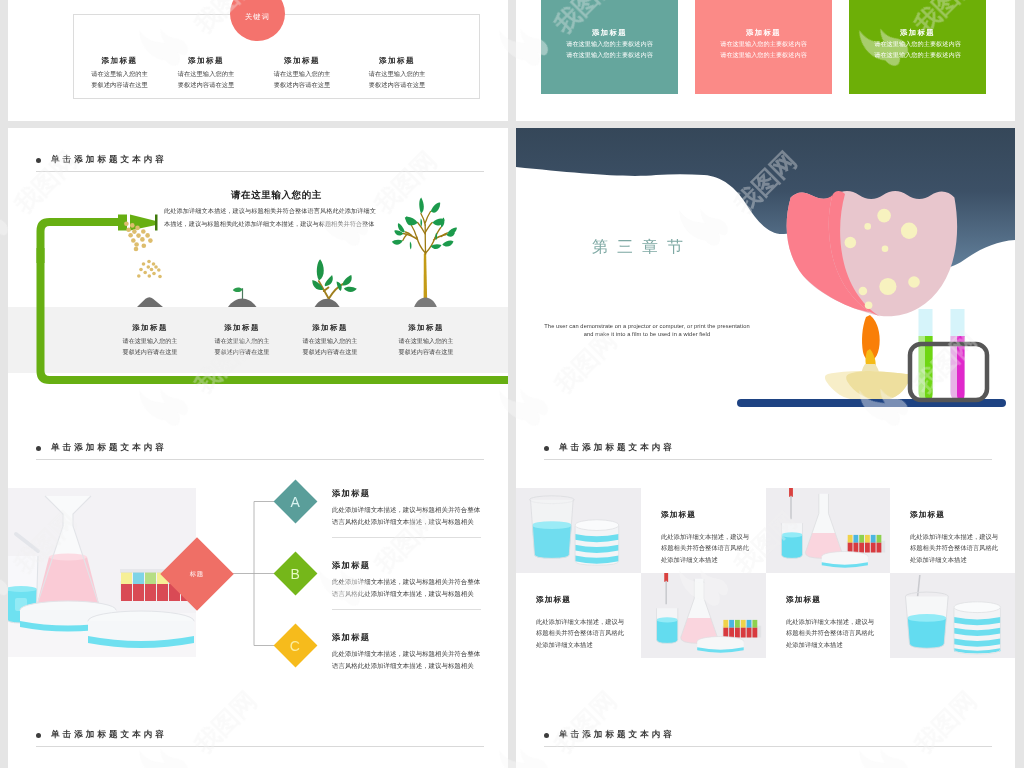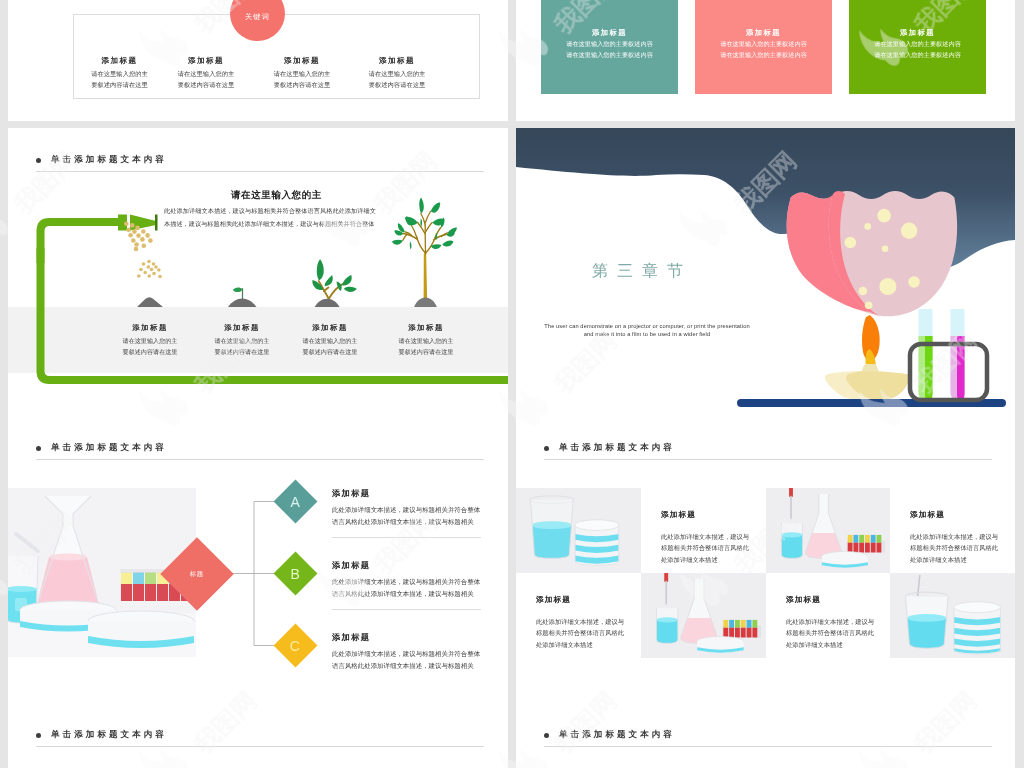--- a/index.html
+++ b/index.html
@@ -241,21 +241,21 @@
   <svg style="position:absolute;left:0;top:0;" width="499" height="288" viewBox="0 0 499 288">
     <defs>
       <linearGradient id="skyg" x1="0" y1="0" x2="0" y2="1">
         <stop offset="0" stop-color="#354759"></stop>
         <stop offset="0.45" stop-color="#3c5066"></stop>
         <stop offset="1" stop-color="#62809b"></stop>
       </linearGradient>
     </defs>
     <path d="M0 0 L499 0 L499 112 C480 113 462 122 448 132 C425 148 404 140 390 126 C376 112 360 106 340 104 C318 102 286 104 268 106 C252 107 240 92 230 76 C220 60 206 48 188 47 C172 46 156 46 140 47 C110 50 60 45 0 39 Z" fill="url(#skyg)"></path>
   </svg>
-  <div class="ch" style="left:76px;top:133px;">第三章节</div>
+  <div class="ch" style="left:76px;top:109px;">第三章节</div>
   <div class="en" style="left:21px;top:195px;width:220px;">
     <div>The user can demonstrate on a projector or computer, or print the presentation</div>
     <div>and make it into a film to be used in a wider field</div>
   </div>
 
   <svg style="position:absolute;left:0;top:0;" width="499" height="288" viewBox="0 0 499 288">
 
     <path d="M 274.7 69.6 C 279.5 64.3 287.1 62.4 294.9 67.0 C 303.6 71.4 311.2 72.3 319.0 67.0 C 326.7 61.6 335.3 61.6 343.0 67.0 C 350.8 72.3 359.4 72.3 367.1 67.0 C 374.9 61.6 383.5 61.6 391.2 67.0 C 398.8 72.3 407.5 72.3 415.2 67.0 C 422.9 61.6 432.5 62.4 438.4 69.6 C 447.0 116.4 435.4 161.2 402.6 180.0 C 387.3 189.0 370.0 190.0 356.4 186.3 C 331.5 179.2 302.6 166.6 287.1 147.8 C 269.8 126.2 267.0 96.5 274.7 69.6 Z" fill="#e8c6cd"></path>
 
     <path d="M 274.7 69.6 C 279.5 64.3 287.1 62.4 294.9 67.0 C 303.6 71.4 311.2 72.3 316.5 67.0 C 313.5 78 312.0 91 313.0 104 C 314.0 125 320 146 331.5 162 C 338 171 346 179 354 184 C 335 182 305 167 287.1 147.8 C 269.8 126.2 267.0 96.5 274.7 69.6 Z" fill="#fb7e8c"></path>

